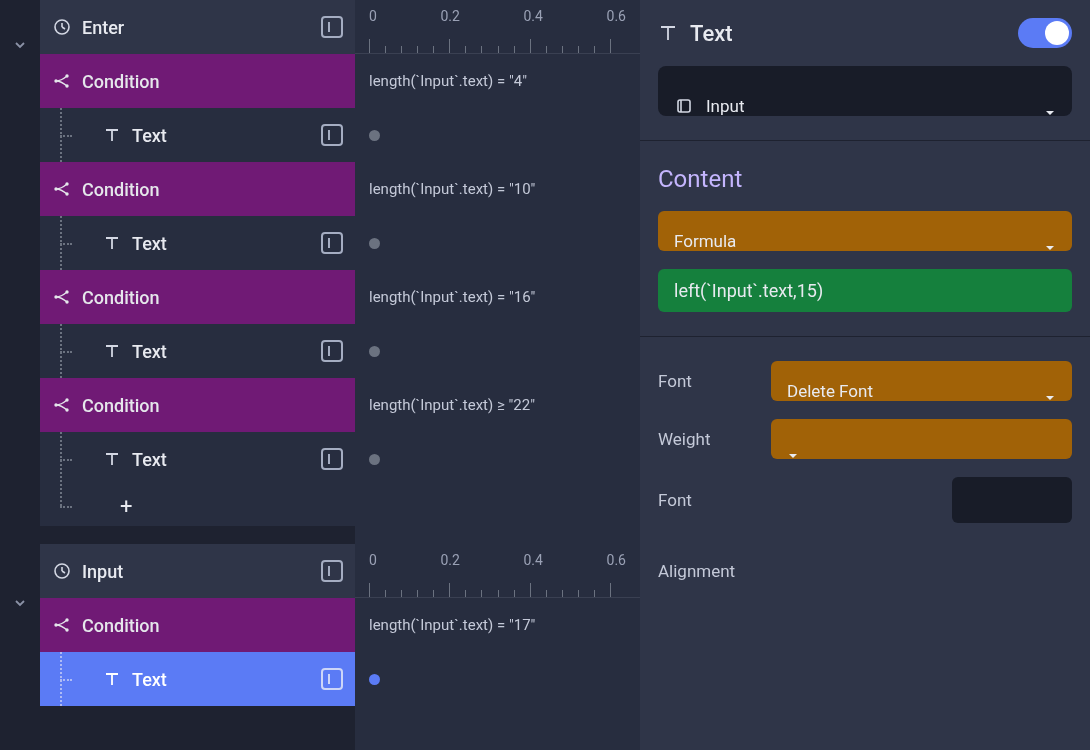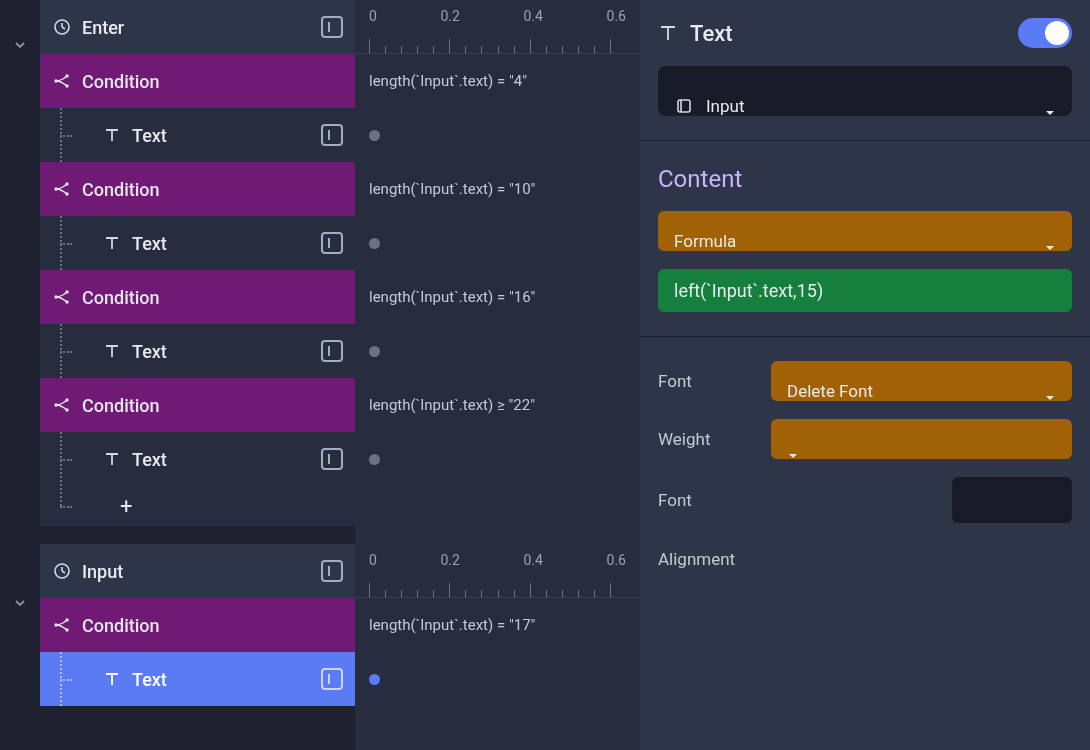--- a/index.html
+++ b/index.html
@@ -394,15 +394,15 @@
             <path d="M2 4 L6 8 L10 4" fill="#e8eaf0"></path>
           </svg>
       </span>
     </div>
 
     <span class="rp-grid-label">Font</span>
     <div style="display:flex;">
         <div class="rp-size-field"></div>
       </div>
 
-    <span class="rp-grid-label rp-grid-full" style="margin-top:8px;">Alignment</span>
+    <span class="rp-grid-label rp-grid-full" style="margin-top:20px;">Alignment</span>
   </div>
 </div>
 
 </body></html>

